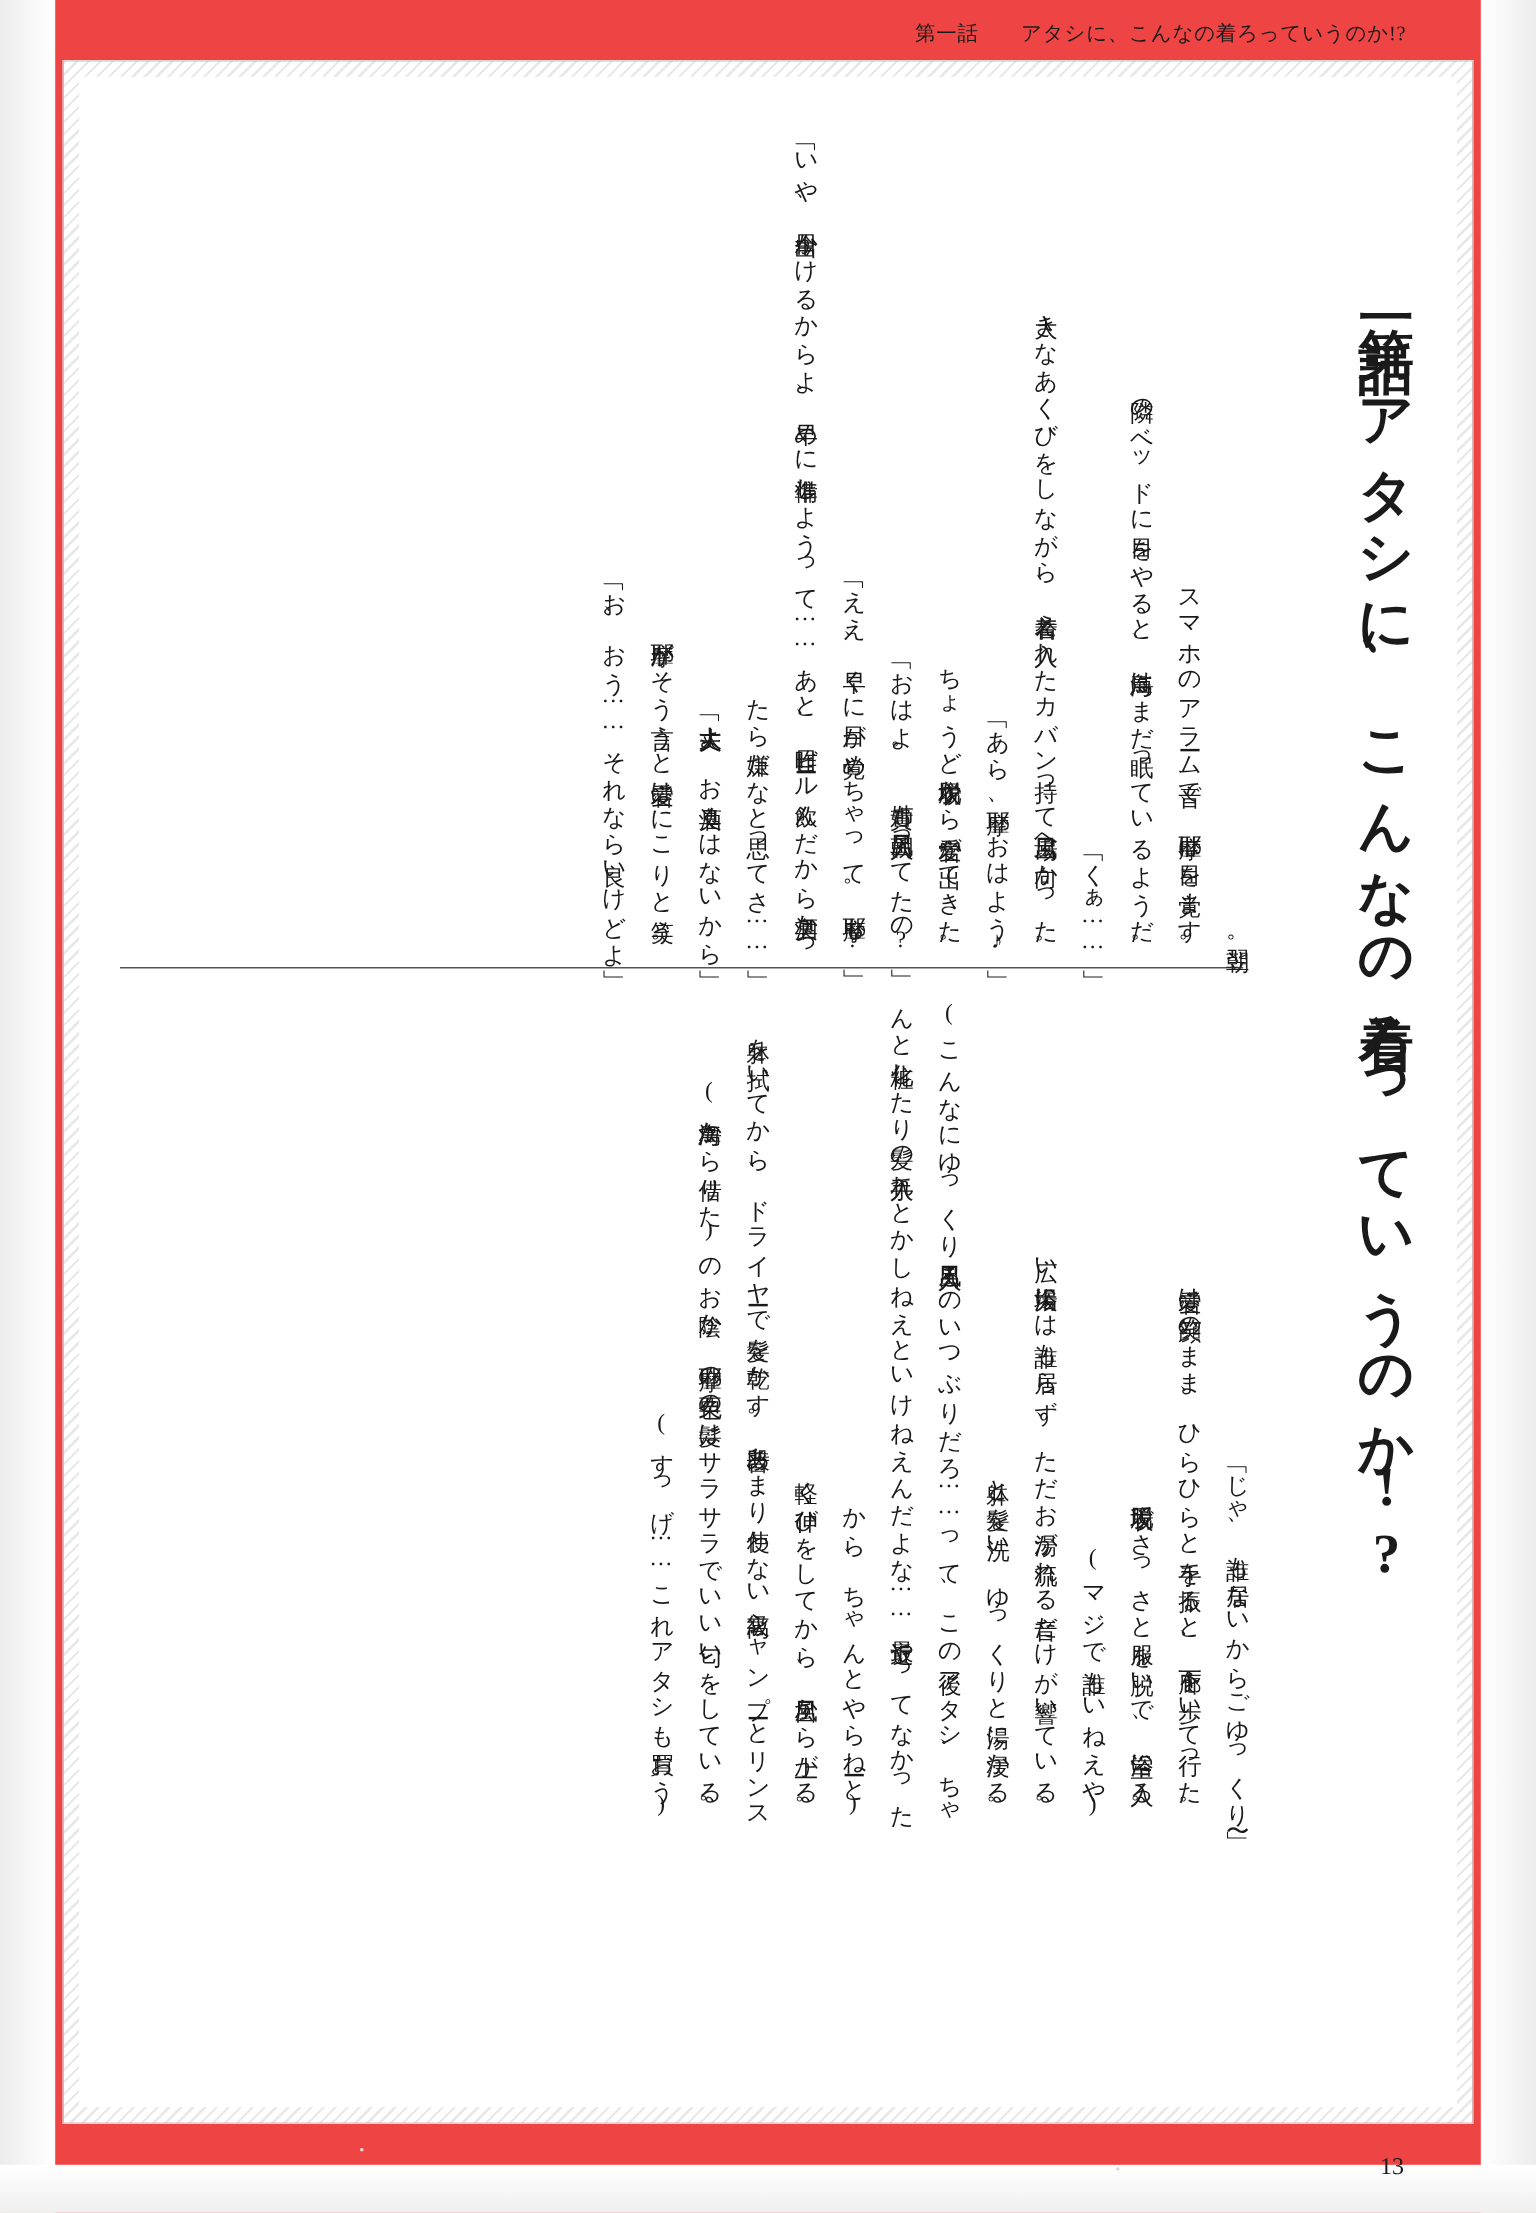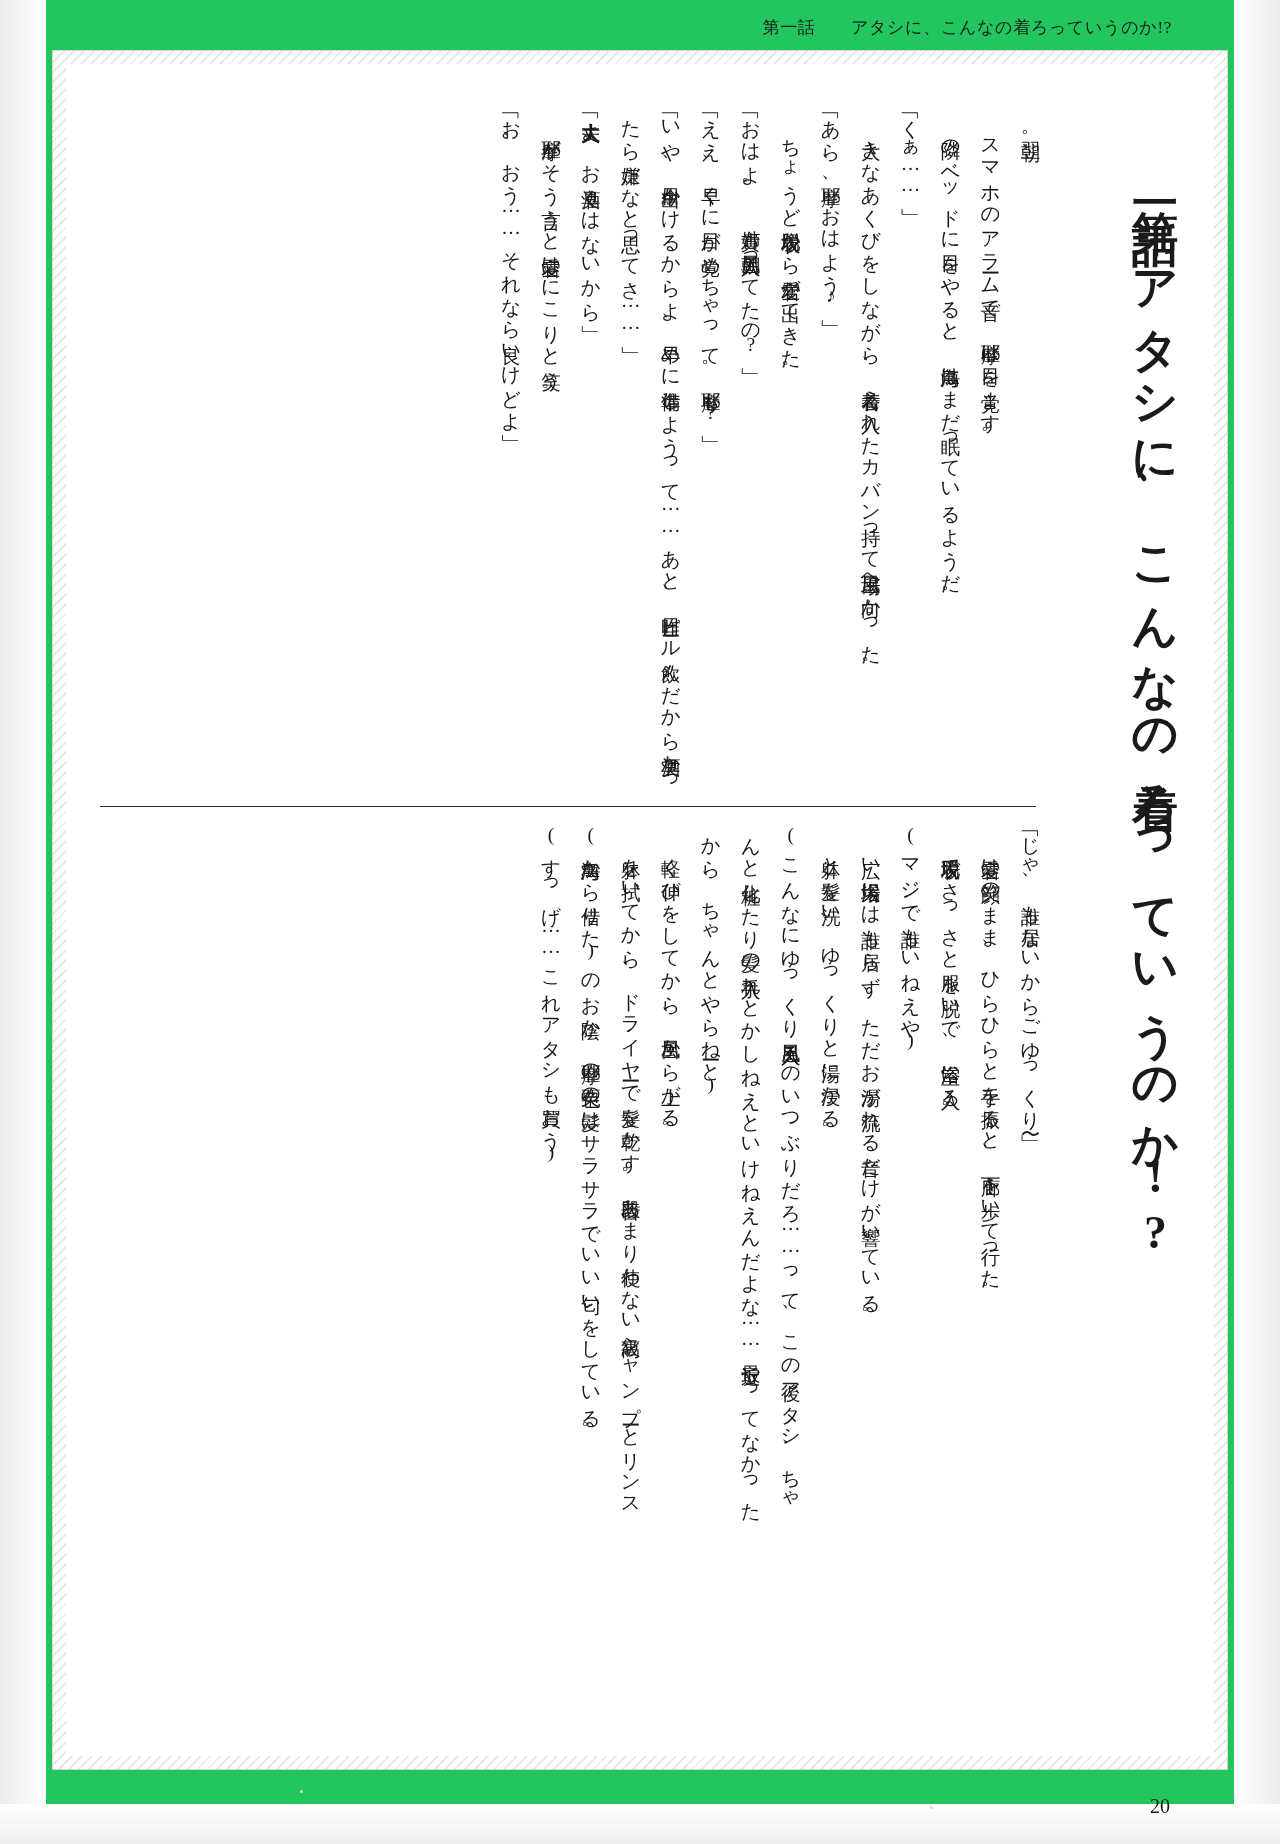--- a/index.html
+++ b/index.html
@@ -14,21 +14,22 @@
     font-family: "Liberation Serif", "DejaVu Serif", serif;
     color: #1a1a1a;
     position: relative;
     overflow: hidden;
   }
 
   
   .page {
     position: absolute;
     inset: 0;
-    background: #22c55e;
+    background: #ef4444;
+    text-align: right;
   }
 
   
   .edge-left {
     position: absolute;
     left: 0; top: 0; bottom: 0;
     width: 46px;
     background: linear-gradient(to right, #ececec 0%, #f7f7f7 55%, #ffffff 100%);
     pointer-events: none;
   }
@@ -214,17 +215,17 @@
         <p class="indent">広い大浴場には誰も居らず、ただお湯が流れる音だけが響いている。</p>
         <p class="indent">躰と髪を洗い、ゆっくりと湯に浸かる。</p>
         <p>(こんなにゆっくり風呂入るのいつぶりだろ……って、この後アタシ、ちゃんと化粧したり髪の手入れとかしねえといけねえんだよな……最近やってなかったから、ちゃんとやらねーと)</p>
         <p class="indent">軽く伸びをしてから、風呂から上がる。</p>
         <p class="indent">躰を拭いてから、ドライヤーで髪を乾かす。普段あまり使わない高級シャンプーとリンス(鳥海から借りた)のお陰か、摩耶の栗色の髪はサラサラでいい匂いをしている。</p>
         <p>(すっげ……これアタシも買おう)</p>
       </div>
 
   </div>
 
-  <div class="page-number">20</div>
+  <div class="page-number">13</div>
 
   <div class="smudge" style="left:300px; top:1790px;"></div>
   <div class="smudge" style="left:930px; top:1806px;"></div>
 </div>
 
 </body></html>

